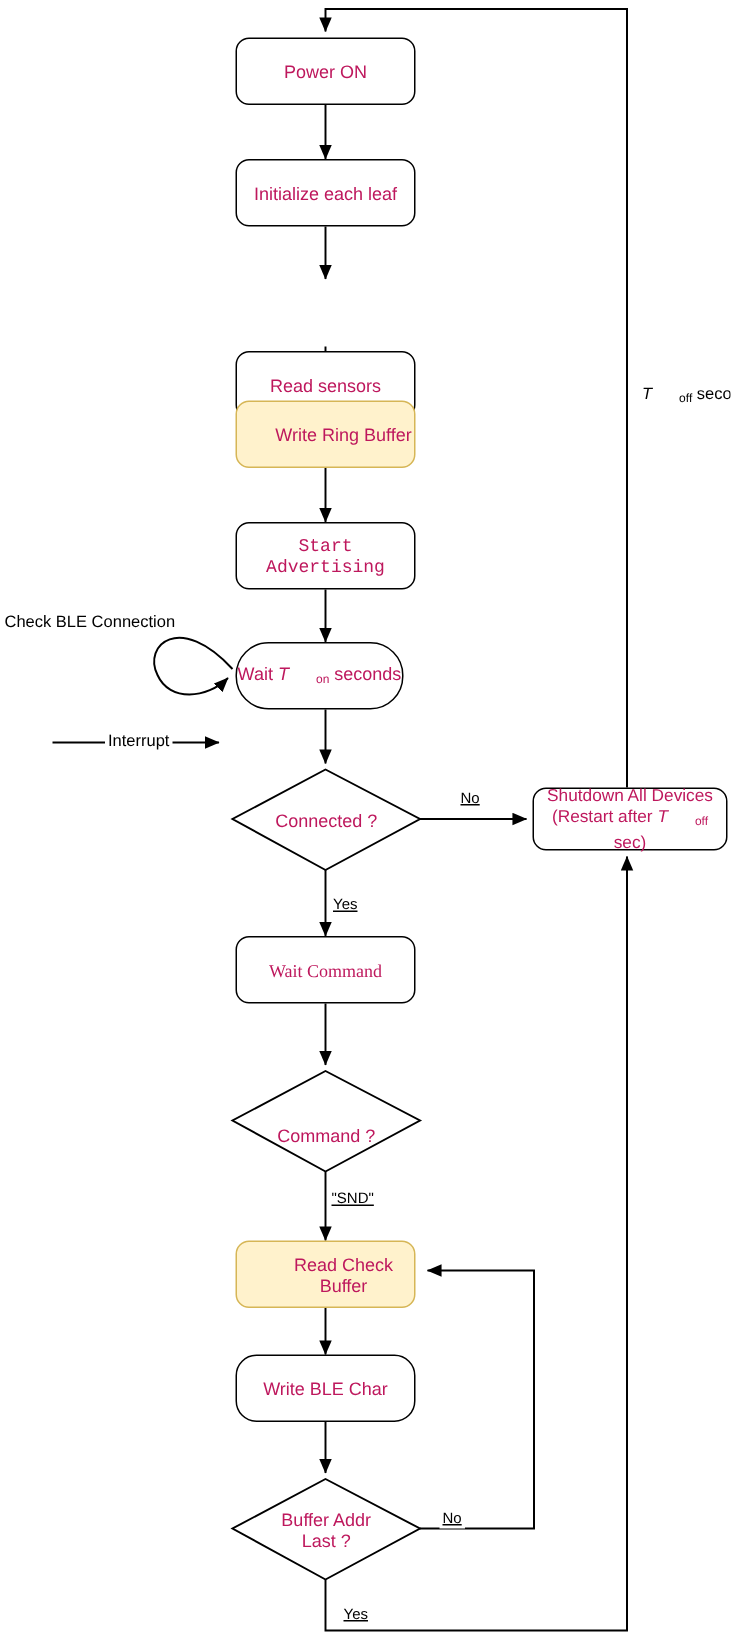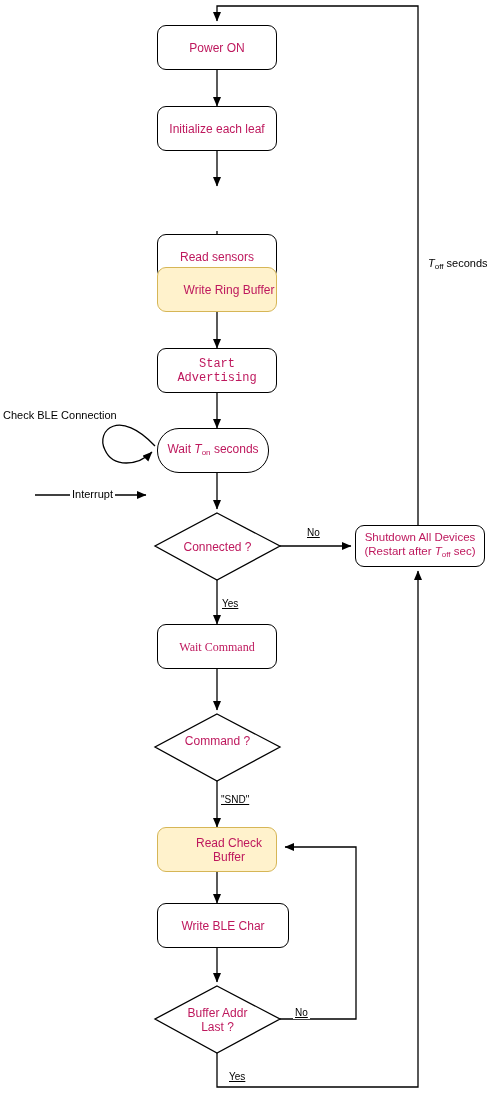--- a/index.html
+++ b/index.html
@@ -11,21 +11,21 @@
         line-height:14px;background:#ffffff;}
   .proc{border:1.3px solid #000000;border-radius:9px;}
   .proc.hl{background:#fff2cc;border:1.3px solid #d6b656;padding-left:24px;}
   .diamond{border:none;background:transparent;}
   .diamond .dlabel{position:relative;z-index:2;}
   .edge-label{position:absolute;font-size:10px;color:#000000;background:#ffffff;
               padding:0 2px;white-space:nowrap;line-height:13px;text-decoration:underline;}
   .plain-label{position:absolute;font-size:11px;color:#000000;white-space:nowrap;
                line-height:13px;}
   .var{font-style:italic;}
-  .sub{font-size:8px;vertical-align:-0.25em;font-style:normal;}
+  .sub{font-size:8px;vertical-align:-0.25em;font-style:normal;margin-left:18px;}
   .two-line{flex-direction:column;}
 </style>
 </head>
 <body>
 
 <svg id="flow-canvas" viewBox="0 0 487 1097" xmlns="http://www.w3.org/2000/svg">
   <defs>
     <marker id="ah" markerWidth="9" markerHeight="9" refX="7.2" refY="3.2" orient="auto" markerUnits="strokeWidth">
       <path d="M0,0 L7.5,3.2 L0,6.4 z" fill="#000000"></path>
     </marker>
@@ -92,29 +92,29 @@
 
 <div class="node proc two-line" style="left:355px;top:525px;width:130px;height:42px;font-size:11.5px;">
   <span>Shutdown All Devices</span>
   <span><span>(Restart after </span><span class="var">T</span><span class="sub">off</span><span> sec)</span></span>
 </div>
 
 <div class="node proc" style="left:157px;top:624px;width:120px;height:45px;font-family:Liberation Serif, serif;">
   <span>Wait Command</span>
 </div>
 
-<div class="node diamond" style="left:155px;top:707px;width:125px;height:67px;">
+<div class="node diamond" style="left:155px;top:723px;width:125px;height:67px;">
   <span class="dlabel">Command ?</span>
 </div>
 
 <div class="node proc hl" style="left:157px;top:827px;width:120px;height:45px;">
   <span>Read Check Buffer</span>
 </div>
 
-<div class="node proc" style="left:157px;top:903px;width:132px;height:45px;">
+<div class="node proc" style="left:157px;top:903px;width:120px;height:45px;border-radius:14px;">
   <span>Write BLE Char</span>
 </div>
 
 <div class="node diamond two-line" style="left:155px;top:986px;width:125px;height:67px;">
   <span class="dlabel">Buffer Addr</span>
   <span class="dlabel">Last ?</span>
 </div>
 
 <div class="edge-label" style="left:305px;top:526px;">No</div>
 

